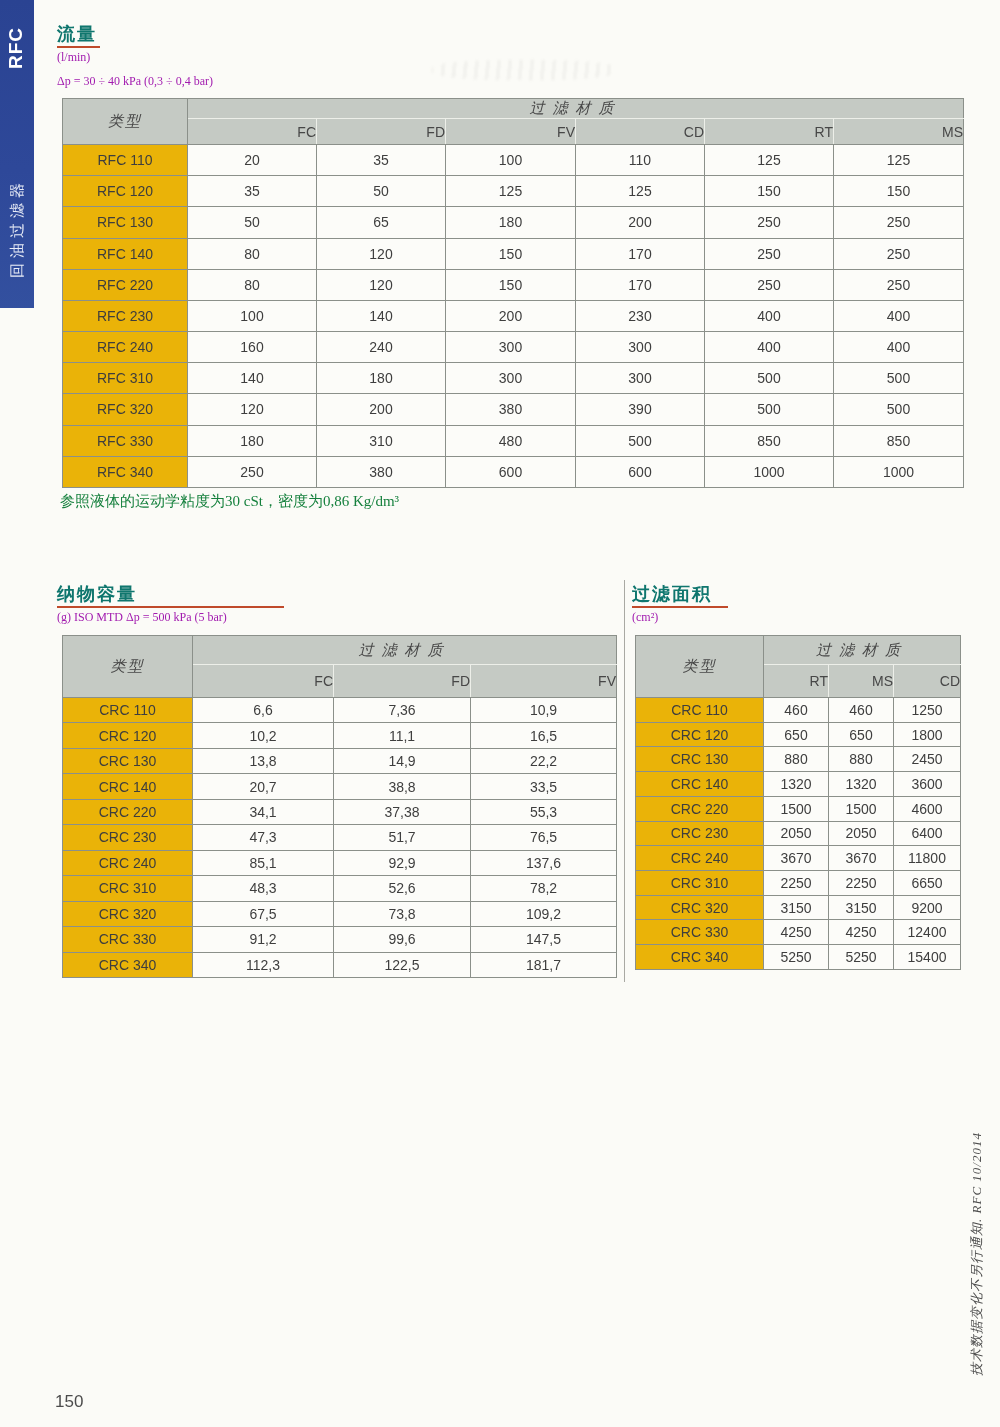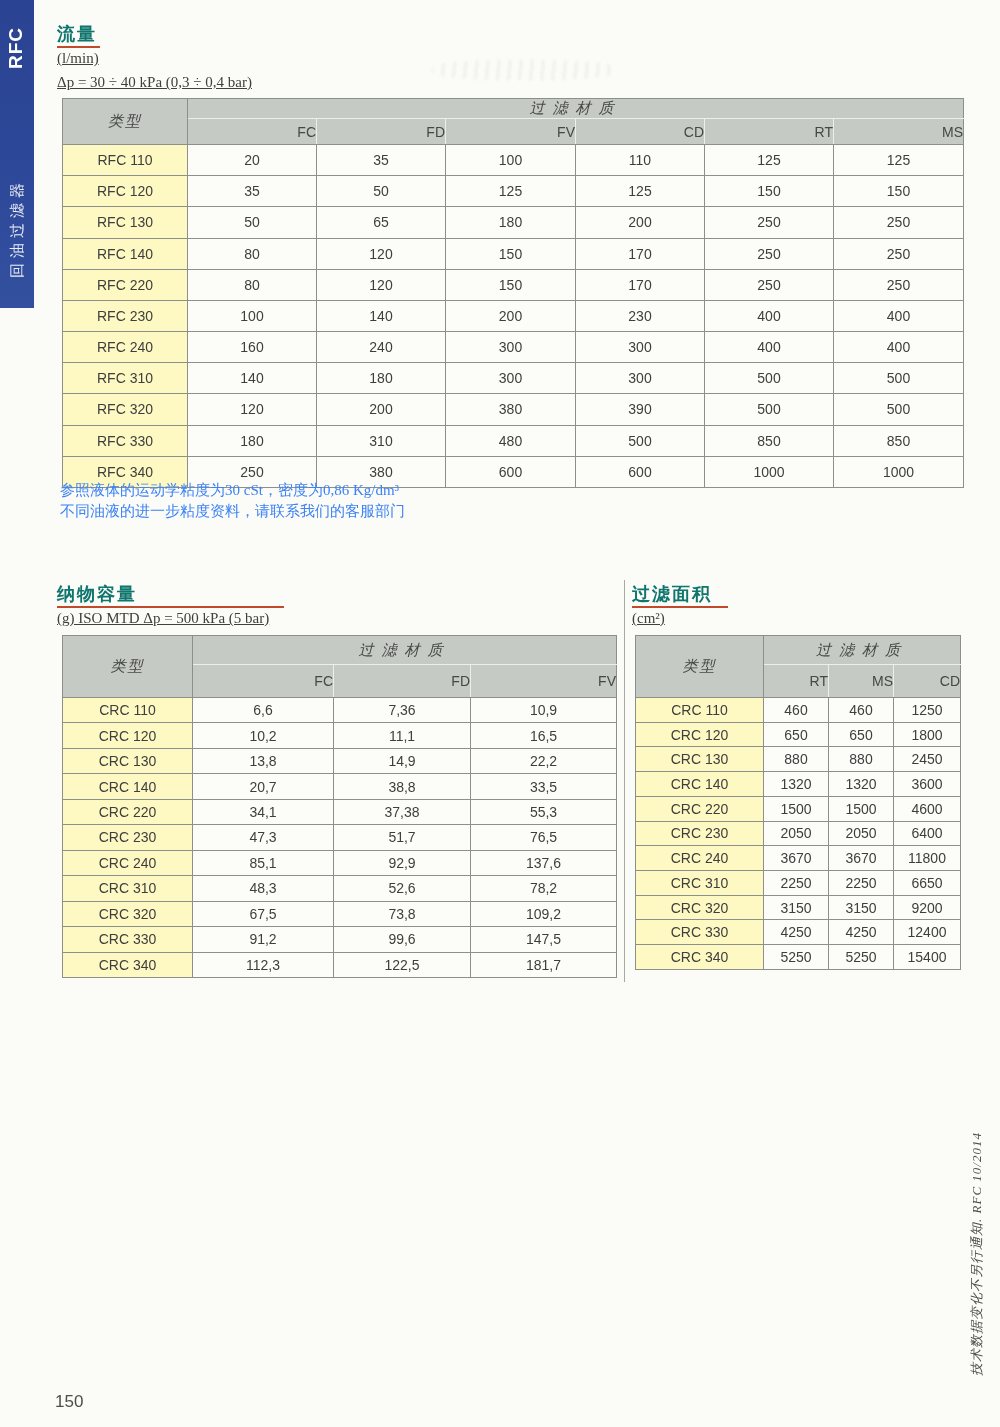--- a/index.html
+++ b/index.html
@@ -16,42 +16,42 @@
            white-space:nowrap;font-size:15px;letter-spacing:5px;color:#e9edf7;}
 
   
   .smudge{position:absolute;left:432px;top:60px;width:185px;height:20px;opacity:.5;
           background:repeating-linear-gradient(96deg,rgba(140,138,130,.30) 0 2px,transparent 2px 11px);
           filter:blur(1.6px);border-radius:40%;}
 
   
   .sec-title{position:absolute;font-weight:bold;font-size:18px;letter-spacing:2px;color:#0f766e;white-space:nowrap;}
   .red-line{position:absolute;height:2px;background:#c04a2b;}
-  .sub-line{position:absolute;font-size:15px;color:#404040;white-space:nowrap;text-decoration:underline;}
+  .sub-line{position:absolute;font-size:12px;color:#a21caf;white-space:nowrap;}
 
   
   table.dt{position:absolute;border-collapse:collapse;table-layout:fixed;}
   table.dt th,table.dt td{border:1px solid #8b908a;padding:0;text-align:center;vertical-align:middle;
         font-family:"Liberation Sans",sans-serif;font-size:14px;color:#3e3e3e;overflow:hidden;}
   table.dt thead th{background:#c5cac4;font-weight:normal;color:#474747;}
   table.dt th.typehead{font-family:"Liberation Serif",serif;font-style:italic;font-size:15px;letter-spacing:2px;}
   table.dt th.mathead{font-family:"Liberation Serif",serif;font-style:italic;font-size:15px;letter-spacing:8px;
         border-bottom-color:#edefe9;margin-top:38px;}
   table.dt tr.sub th{border-right-color:#edefe9;text-align:right;}
   table.dt tr.sub th:last-child{border-right-color:#8b908a;}
   table.dt tbody td{background:#fcfcf9;}
-  table.dt tbody td:first-child{background:#fef9c3;}
+  table.dt tbody td:first-child{background:#eab308;}
   #flow-table{left:62px;top:98px;width:901px;height:390px;}
   #flow-table tr.h1{height:18px;} #flow-table tr.sub{height:26px;}
   #cap-table{left:62px;top:635px;width:554px;height:343px;}
   #cap-table tr.h1{height:29px;} #cap-table tr.sub{height:33px;}
   #area-table{left:635px;top:635px;width:325px;height:335px;}
   #area-table tr.h1{height:29px;} #area-table tr.sub{height:33px;}
 
-  .notes{position:absolute;left:60px;top:480px;font-size:15px;line-height:21px;color:#3b82f6;}
+  .notes{position:absolute;left:60px;top:491px;font-size:15px;line-height:21px;color:#15803d;}
 
   .divider{position:absolute;left:624px;top:580px;width:1px;height:402px;background:#a9a9a3;}
 
   .side-note{position:absolute;left:977px;top:1254px;transform:translate(-50%,-50%) rotate(-90deg);
         white-space:nowrap;font-style:italic;font-size:13px;letter-spacing:1px;color:#4d4d4d;}
   .page-number{position:absolute;left:55px;top:1392px;font-family:"Liberation Sans",sans-serif;
         font-size:17px;color:#4c4c4c;}
 </style>
 </head>
 <body>
@@ -192,21 +192,20 @@
           <td>600</td>
           <td>600</td>
           <td>1000</td>
           <td>1000</td>
         </tr>
       </tbody>
   </table>
 
   <div class="notes">
     <div>参照液体的运动学粘度为30 cSt，密度为0,86 Kg/dm³</div>
-    <div>不同油液的进一步粘度资料，请联系我们的客服部门</div>
   </div>
 
   <div class="sec-title" style="left:57px;top:582px;">纳物容量</div>
   <div class="red-line" style="left:57px;top:606px;width:227px;"></div>
   <div class="sub-line" style="left:57px;top:610px;">(g) ISO MTD Δp = 500 kPa (5 bar)</div>
 
   <table class="dt" id="cap-table">
     <colgroup>
       <col style="width:130px">
         <col style="width:141px">

